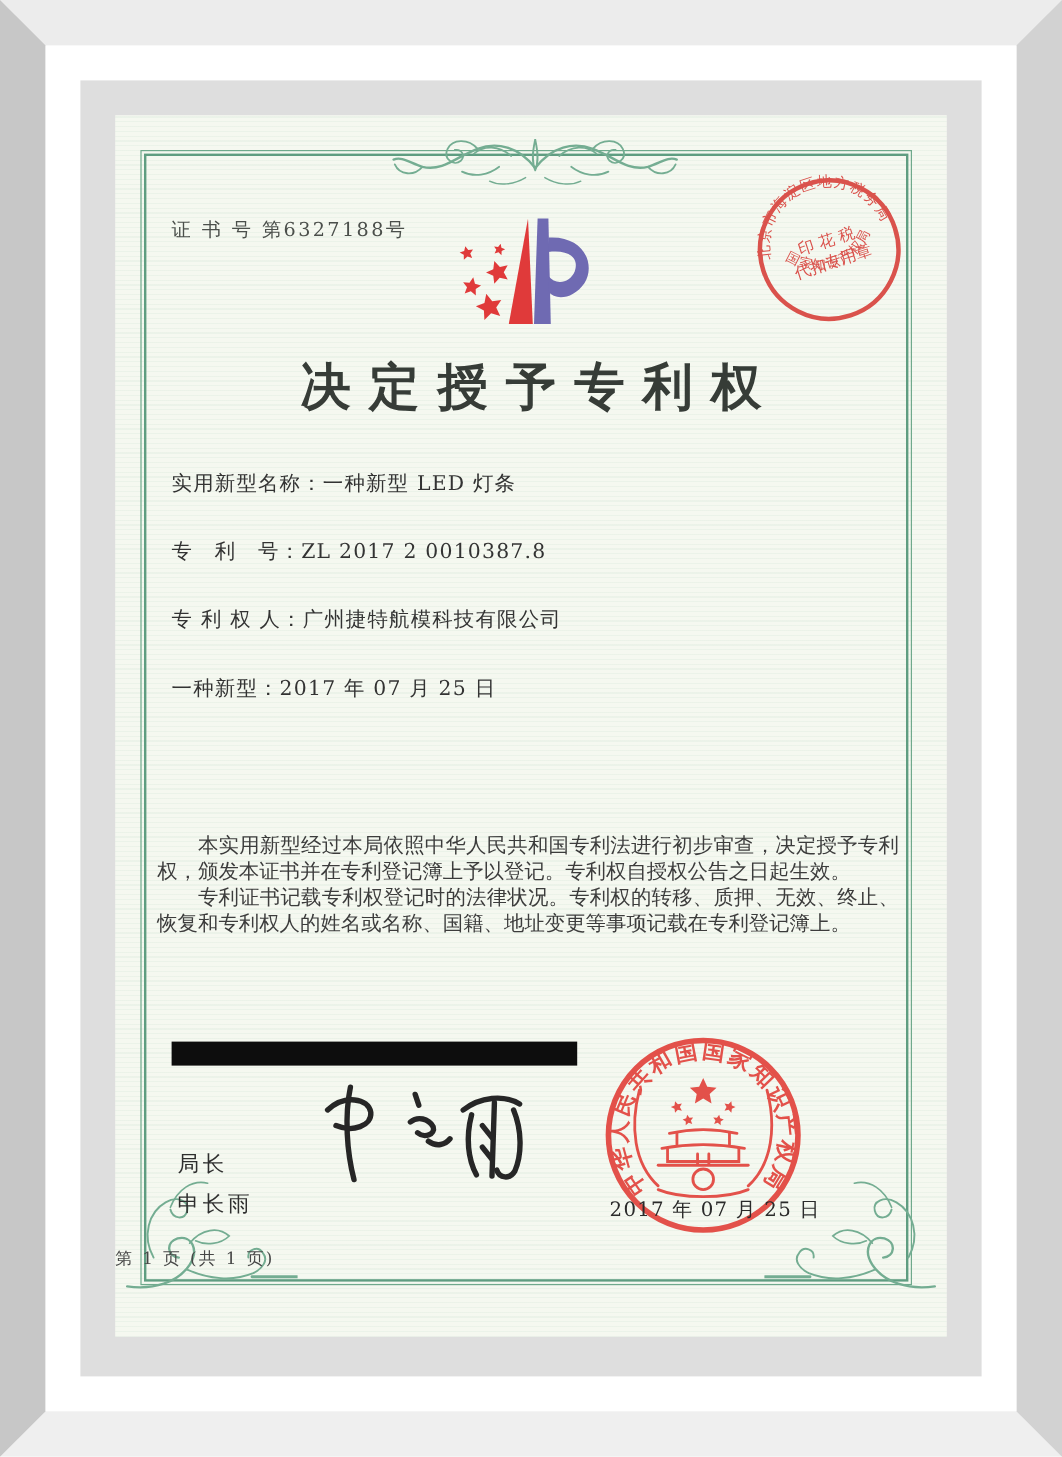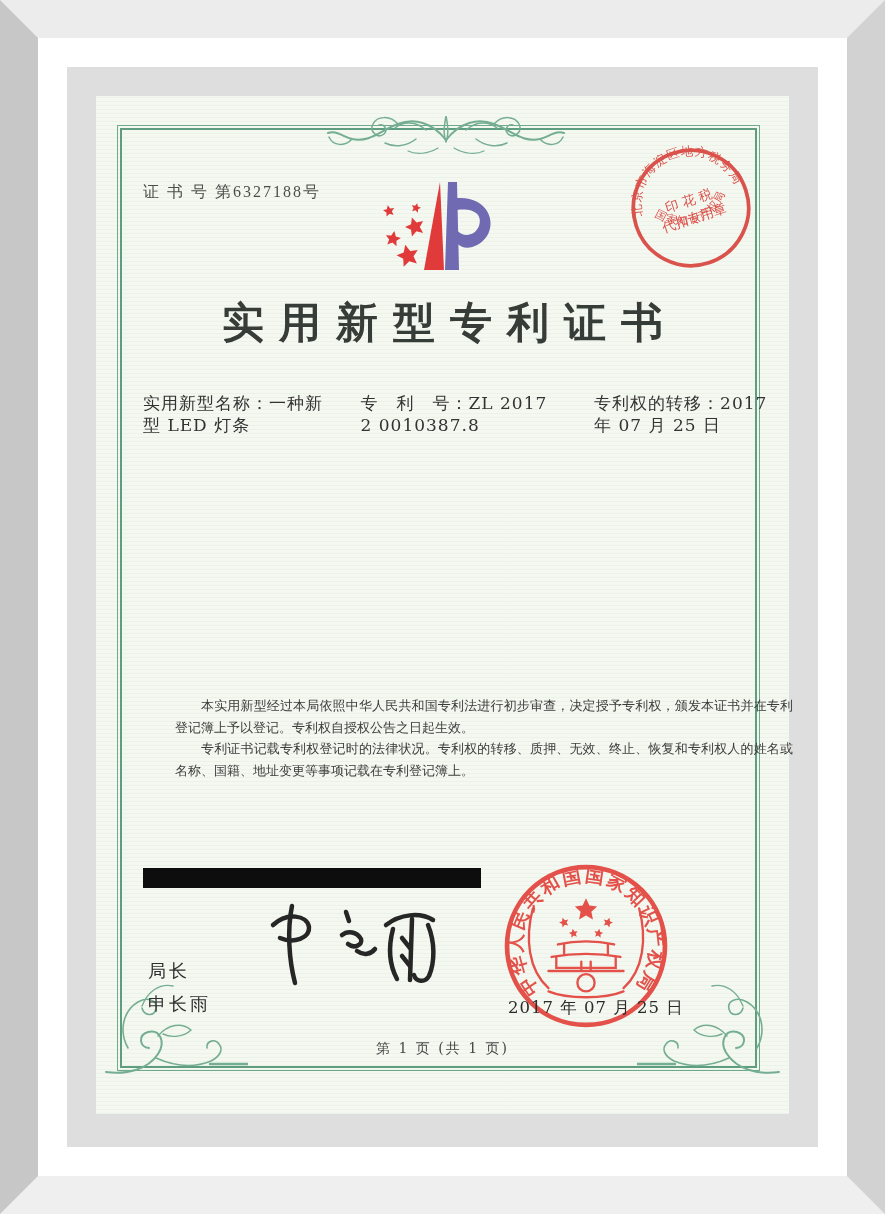--- a/index.html
+++ b/index.html
@@ -11,36 +11,36 @@
   .frame{position:absolute;inset:0;box-sizing:border-box;
     border:38px solid;border-color:#ececec #d2d2d2 #efefef #c7c7c7;}
   .mat{position:absolute;inset:38px;background:#ffffff;}
   .mat-band{position:absolute;inset:67px;background:#dedede;}
   
   .paper{position:absolute;inset:96px 96px 100px 96px;background:#f5f8f0;
     background-image:repeating-linear-gradient(0deg,rgba(150,195,170,0.10) 0 1px,rgba(255,255,255,0) 1px 4px);}
   .inner-border{position:absolute;left:24px;top:32px;right:32px;bottom:46px;
     border:2px solid #5f9d81;outline:1px solid #6fa98c;outline-offset:2px;z-index:1;}
   .orn{position:absolute;z-index:2;}
-  .cert-number{position:absolute;left:47px;top:86px;font-size:16px;letter-spacing:2px;color:#4b4f4b;z-index:3;font-family:Liberation Serif, serif;}
+  .cert-number{position:absolute;left:47px;top:86px;font-size:16px;letter-spacing:2px;color:#4b4f4b;z-index:3;}
   .logo{position:absolute;left:282px;top:72px;width:124px;height:116px;z-index:3;}
   .tax-stamp{position:absolute;left:531px;top:48px;width:128px;height:128px;transform:rotate(-18deg);z-index:4;opacity:.92;}
   .title{position:absolute;left:0;right:0;top:199px;text-align:center;font-size:42px;font-weight:bold;
     letter-spacing:15px;text-indent:15px;color:#363c37;z-index:3;}
-  .fields{position:absolute;left:47px;top:296px;display:flex;flex-direction:row;gap:35px;
+  .fields{position:absolute;left:47px;top:296px;display:flex;flex-direction:column;gap:35px;
     font-size:17px;line-height:22px;color:#333;letter-spacing:1px;z-index:3;}
-  .paragraphs{position:absolute;left:35px;width:618px;top:599px;font-size:13px;line-height:21.5px;
-    text-align:justify;color:#3c3c3c;z-index:3;margin-left:44px;}
+  .paragraphs{position:absolute;left:35px;width:618px;top:599px;font-size:17px;line-height:21.5px;
+    text-align:justify;color:#3c3c3c;z-index:3;}
   .paragraphs p{margin:0;text-indent:2em;}
   .black-bar{position:absolute;left:47px;top:772px;width:338px;height:20px;background:#0d0d0d;z-index:3;}
   .signer{position:absolute;left:52px;top:833px;font-size:18px;line-height:33px;color:#2e2e2e;letter-spacing:3px;z-index:3;margin-top:25px;}
   .signature{position:absolute;left:158px;top:794px;width:205px;height:105px;z-index:3;}
   .seal{position:absolute;left:404px;top:764px;width:172px;height:172px;z-index:4;opacity:.93;}
   .issue-date{position:absolute;left:412px;top:901px;font-size:16.5px;letter-spacing:1px;color:#2b2b2b;z-index:5;}
-  .page-footer{position:absolute;left:0;right:0;top:944px;text-align:center;font-size:14px;letter-spacing:2px;color:#474747;z-index:3;}
+  .page-footer{position:absolute;left:0;right:0;top:944px;text-align:left;font-size:14px;letter-spacing:2px;color:#474747;z-index:3;}
 </style>
 </head>
 <body>
 
 <div class="frame"></div>
 <div class="mat"></div>
 <div class="mat-band"></div>
 
 <div class="paper">
 
@@ -114,31 +114,34 @@
         <textPath href="#ts-top" startOffset="50%" text-anchor="middle">北京市海淀区地方税务局</textPath>
       </text>
       <text font-size="10.5" letter-spacing="1">
         <textPath href="#ts-bot" startOffset="50%" text-anchor="middle">国家知识产权局</textPath>
       </text>
       <text x="60" y="57" font-size="12.5" text-anchor="middle">印 花 税</text>
       <text x="60" y="74" font-size="12.5" text-anchor="middle">代扣专用章</text>
     </g>
   </svg>
 
-  <div class="title">实用新型专利证书</div>
+  <div class="title">决定授予专利权</div>
 
   <div class="fields">
     <div class="field">
       <span>实用新型名称：</span><span>一种新型 LED 灯条</span>
     </div>
     <div class="field">
       <span>专　利　号：</span><span>ZL 2017 2 0010387.8</span>
     </div>
     <div class="field">
-      <span>专利权的转移：</span><span>2017 年 07 月 25 日</span>
+      <span>专 利 权 人：</span><span>广州捷特航模科技有限公司</span>
+    </div>
+    <div class="field">
+      <span>一种新型：</span><span>2017 年 07 月 25 日</span>
     </div>
   </div>
 
   <div class="paragraphs">
     <p>本实用新型经过本局依照中华人民共和国专利法进行初步审查，决定授予专利权，颁发本证书并在专利登记簿上予以登记。专利权自授权公告之日起生效。</p>
     <p>专利证书记载专利权登记时的法律状况。专利权的转移、质押、无效、终止、恢复和专利权人的姓名或名称、国籍、地址变更等事项记载在专利登记簿上。</p>
   </div>
 
   <div class="black-bar"></div>
 

